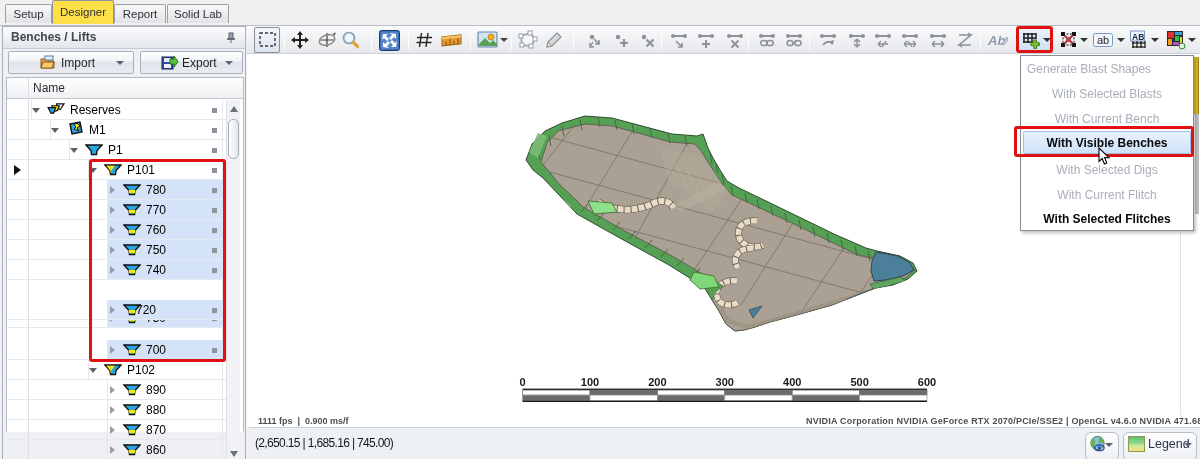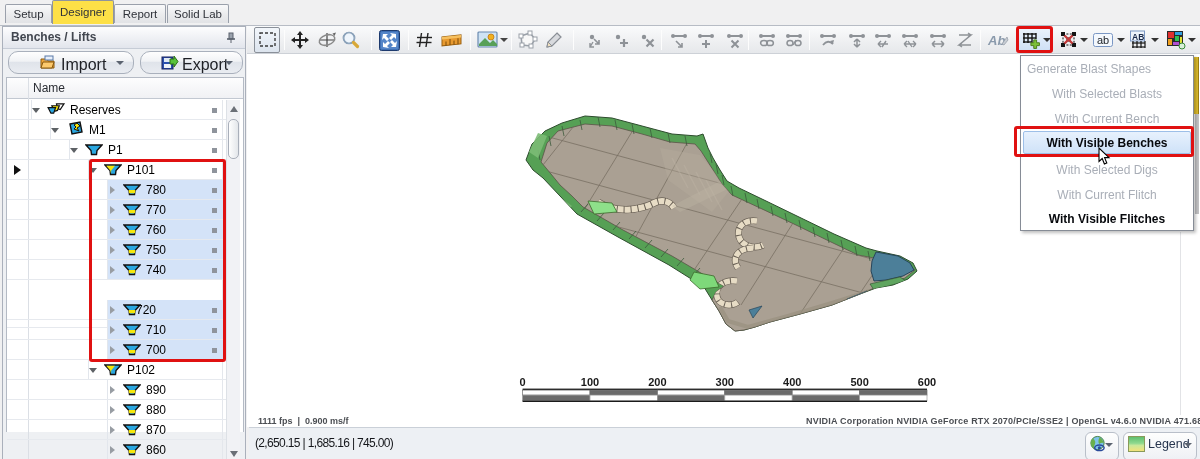--- a/index.html
+++ b/index.html
@@ -5,21 +5,21 @@
 html,body{width:1200px;height:459px;overflow:hidden;}
 body{font-family:"Liberation Sans",sans-serif;background:#f0f0f1;position:relative;}
 .abs{position:absolute;}
 
 .tab{position:absolute;top:4px;height:19px;background:linear-gradient(#f9f9fa,#e9eaec 60%,#e2e3e6);border:1px solid #9aa0ab;border-bottom:none;border-radius:2px 2px 0 0;color:#2f3239;font-size:11.5px;text-align:center;line-height:18px;}
 .tab.active{top:0;height:24px;background:#fde047;border:1px solid #8f949e;border-bottom:none;line-height:23px;z-index:5;}
 
 #panel{left:2px;top:26px;width:244px;height:433px;background:#eef0f3;border:1px solid #aab0bb;border-bottom:none;}
 #phead{left:0;top:0;width:242px;height:22px;background:linear-gradient(#fdfdfe,#e2e5ec);border-bottom:1px solid #c6ccd6;}
 #phead span{position:absolute;left:8px;top:3px;font-size:12px;font-weight:bold;color:#41464f;}
-.btn{position:absolute;top:24px;height:23px;border:1px solid #a9b0bc;border-radius:10px;background:linear-gradient(#fefefe,#f0f2f5 45%,#dfe3ea 46%,#e9ecf1);font-size:16px;color:#1d1f24;}
+.btn{position:absolute;top:24px;height:23px;border:1px solid #a9b0bc;border-radius:2px;background:linear-gradient(#fefefe,#f0f2f5 45%,#dfe3ea 46%,#e9ecf1);font-size:12px;color:#1d1f24;}
 .btn .lbl{position:absolute;top:4px;}
 .darr{position:absolute;width:0;height:0;border-left:4px solid transparent;border-right:4px solid transparent;border-top:4px solid #5b6370;}
 
 #tree{left:3px;top:50px;width:238px;height:355px;background:#fff;border:1px solid #b4bac4;border-bottom:none;padding-left:48px;}
 #thead{left:0;top:0;width:236px;height:21px;background:linear-gradient(#fdfdfe,#f0f1f4);border-bottom:1px solid #c2c8d1;}
 #thead span{position:absolute;left:26px;top:3px;font-size:12px;color:#2a2d33;}
 .trow{position:absolute;left:0;width:219px;height:20px;border-bottom:1px solid #e6e9ee;}
 .tsel{position:absolute;height:19px;background:#d4e3f8;}
 .tlbl{position:absolute;top:3px;font-size:12px;color:#000;}
 .sq{position:absolute;width:5px;height:5px;background:#8f949c;top:8px;left:205px;}
@@ -194,31 +194,20 @@
       </div>
 <div class="trow" style="top:222px;">
         <div class="tsel" style="left:100px;width:116px;"></div>
         <div class="abs" style="left:100px;top:0;width:1px;height:19px;background:#e2e6ec;"></div>
         <div class="col" style="left:103px;"></div>
         <svg class="abs" style="left:116px;top:4px" width="18" height="12" viewBox="0 0 18 12">
           <path d="M1 1 L17 1 L12 6.5 L11.5 10.5 L6.5 10.5 L6 6.5 Z" fill="#2aa7e0" stroke="#111" stroke-width="1.4"></path>
           <path d="M5.6 6 L12.4 6 L11.9 9.3 L6.1 9.3 Z" fill="#f6e70c"></path>
         </svg>
         <span class="tlbl" style="left:129px;text-align:right;">720</span>
-        <div class="sq"></div>
-      </div>
-<div class="trow" style="top:242px;">
-        <div class="tsel" style="left:100px;width:116px;"></div>
-        <div class="abs" style="left:100px;top:0;width:1px;height:19px;background:#e2e6ec;"></div>
-        <div class="col" style="left:103px;"></div>
-        <svg class="abs" style="left:116px;top:4px" width="18" height="12" viewBox="0 0 18 12">
-          <path d="M1 1 L17 1 L12 6.5 L11.5 10.5 L6.5 10.5 L6 6.5 Z" fill="#2aa7e0" stroke="#111" stroke-width="1.4"></path>
-          <path d="M5.6 6 L12.4 6 L11.9 9.3 L6.1 9.3 Z" fill="#f6e70c"></path>
-        </svg>
-        <span class="tlbl" style="left:139px;">710</span>
         <div class="sq"></div>
       </div>
 <div class="trow" style="top:262px;">
         <div class="tsel" style="left:100px;width:116px;"></div>
         <div class="abs" style="left:100px;top:0;width:1px;height:19px;background:#e2e6ec;"></div>
         <div class="col" style="left:103px;"></div>
         <svg class="abs" style="left:116px;top:4px" width="18" height="12" viewBox="0 0 18 12">
           <path d="M1 1 L17 1 L12 6.5 L11.5 10.5 L6.5 10.5 L6 6.5 Z" fill="#2aa7e0" stroke="#111" stroke-width="1.4"></path>
           <path d="M5.6 6 L12.4 6 L11.9 9.3 L6.1 9.3 Z" fill="#f6e70c"></path>
         </svg>
@@ -662,20 +651,20 @@
 <div class="abs" style="left:1194px;top:57px;width:5px;height:57px;background:#ddbc2c;border-right:1.5px solid #9a7f14;"></div>
 
 <div id="menu" class="abs">
  <div class="mi mdis" style="top:5.5px;left:6px;width:auto;text-align:left;">Generate Blast Shapes</div>
  <div class="mi mdis" style="top:56px;">With Current Bench</div>
  <div class="mi mdis" style="top:30.5px;">With Selected Blasts</div>
  <div class="abs" style="left:2px;top:75px;width:168px;height:23px;background:linear-gradient(#e7f1fd,#cfe2f8);border:1px solid #9dbfe8;border-radius:2px;"></div>
  <div class="mi men" style="top:80px;">With Visible Benches</div>
  <div class="mi mdis" style="top:107px;">With Selected Digs</div>
  <div class="mi mdis" style="top:132px;">With Current Flitch</div>
- <div class="mi men" style="top:156px;">With Visible Flitches</div>
+ <div class="mi men" style="top:156px;">With Selected Flitches</div>
 </div>
 
 <div class="redbox" style="left:1016px;top:26px;width:37px;height:27px;"></div>
 <div class="redbox" style="left:1014px;top:126px;width:180px;height:31px;"></div>
 <svg class="abs" style="left:1098px;top:147px;z-index:40" width="13" height="19" viewBox="0 0 13 19">
     <path d="M1 1 L1 14.5 L4.2 11.5 L6.4 17 L8.8 16 L6.6 10.6 L11 10.6 Z" fill="#fff" stroke="#000" stroke-width="1.1"></path>
   </svg>
 
 </body></html>

